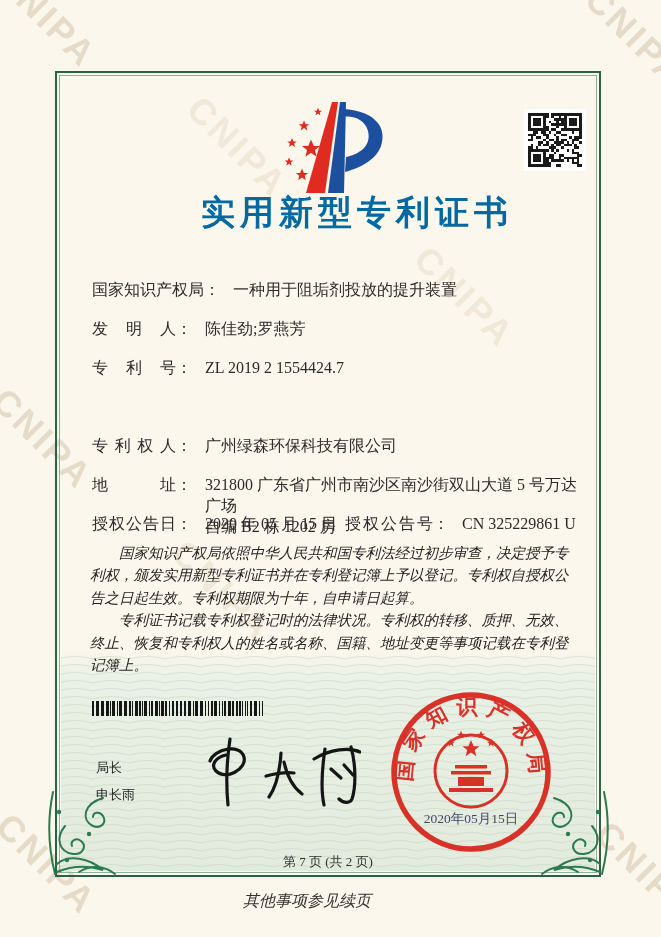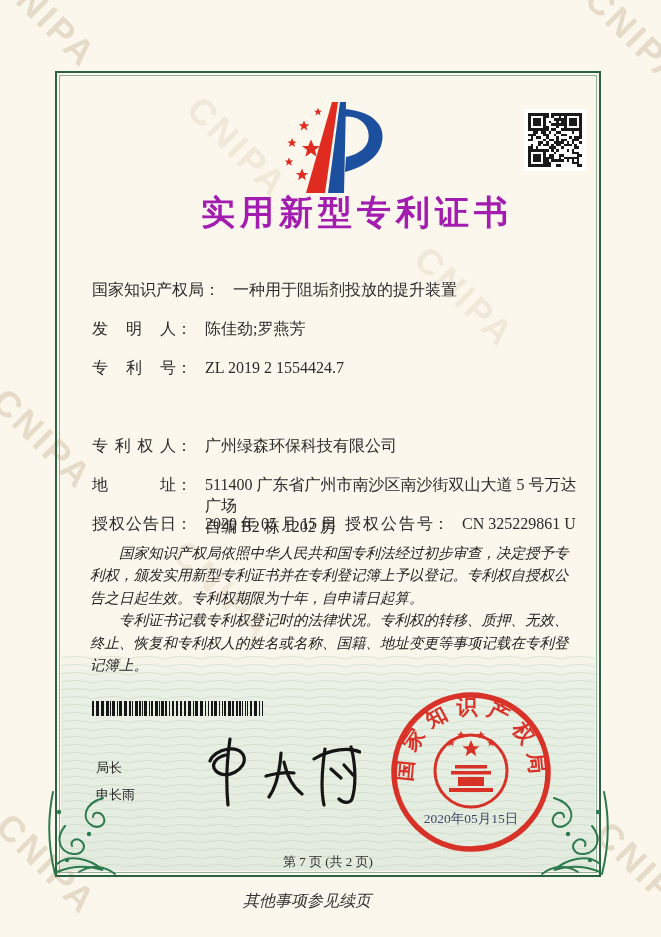--- a/index.html
+++ b/index.html
@@ -19,21 +19,21 @@
               background:linear-gradient(180deg,rgba(253,248,238,0) 0,#e9f0e5 34px,#e3ebde 100%)}
   
   .cert-no{left:92px;top:111px;font-size:15px;letter-spacing:1.5px;color:#3a3a3a;z-index:2}
   .logo{left:283px;top:99px;z-index:2}
   .qr{left:524px;top:109px;width:62px;height:62px;background:#fff;padding:4px;box-sizing:border-box;z-index:2}
   .qr-grid{display:grid;grid-template-columns:repeat(21,1fr);grid-template-rows:repeat(21,1fr);
            width:54px;height:54px}
   .qr-grid i{display:block}
   .qr-grid i.f{background:#1a1a1a}
   .title{left:55px;width:604px;top:190px;text-align:center;font-size:34px;font-weight:700;
-         letter-spacing:5px;color:#a21caf;z-index:2}
+         letter-spacing:5px;color:#0369a1;z-index:2}
   
   .fr{position:absolute;left:92px;width:496px;font-size:16px;z-index:2;line-height:21px}
   .flabel{display:inline-block;width:84px;text-align:justify;text-align-last:justify;vertical-align:top}
   .flabel.wide{width:auto;text-align-last:auto}
   .fcolon{vertical-align:top}
   .fvalue{margin-left:9px;vertical-align:top;display:inline-block}
   .pair2{position:absolute;left:253px;top:0;white-space:nowrap}
   .r-name{top:279px}.r-inventor{top:318px}.r-patno{top:357px}.r-filing{top:396px}
   .r-patentee{top:435px}.r-address{top:474px}.r-grant{top:513px}
   
@@ -580,21 +580,21 @@
     <span class="flabel">专利号</span><span class="fcolon">：</span>
     <span class="fvalue">ZL 2019 2 1554424.7</span>
   </div>
   <div class="fr r-patentee">
     <span class="flabel">专利权人</span><span class="fcolon">：</span>
     <span class="fvalue">广州绿森环保科技有限公司</span>
   </div>
   <div class="fr r-address">
     <span class="flabel">地址</span><span class="fcolon">：</span>
     <span class="fvalue" style="width:380px">
-      <span style="display:block">511400 广东省广州市南沙区南沙街双山大道 5 号万达广场</span>
+      <span style="display:block">321800 广东省广州市南沙区南沙街双山大道 5 号万达广场</span>
       <span style="display:block">自编 B2 栋 1202 房</span>
     </span>
   </div>
   <div class="fr r-grant">
     <span class="flabel">授权公告日</span><span class="fcolon">：</span>
     <span class="fvalue">2020 年 05 月 15 日</span>
     <span class="pair2">
       <span class="flabel" style="width:88px">授权公告号</span><span class="fcolon">：</span>
       <span class="fvalue">CN 325229861 U</span>
     </span>

